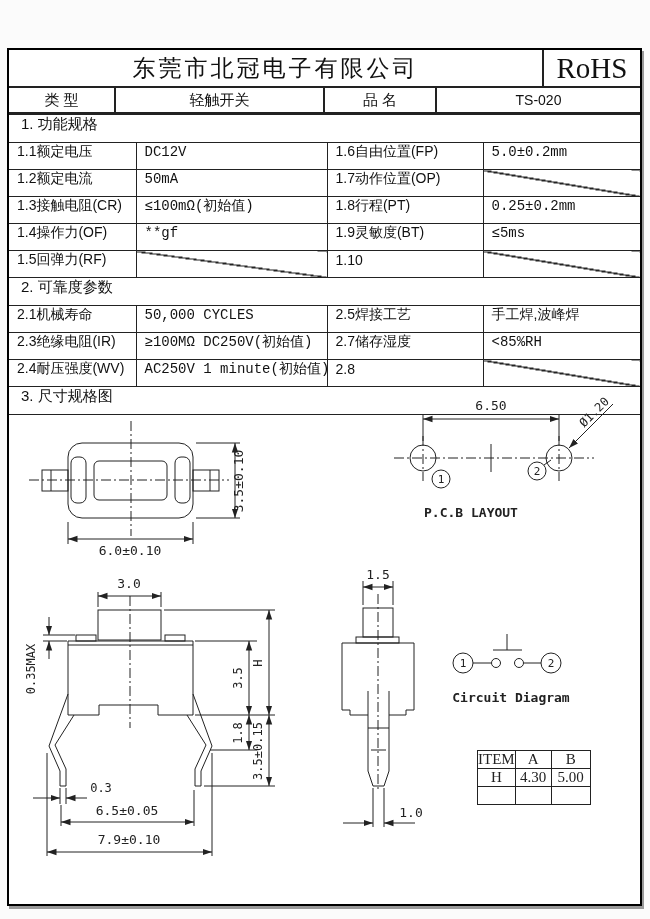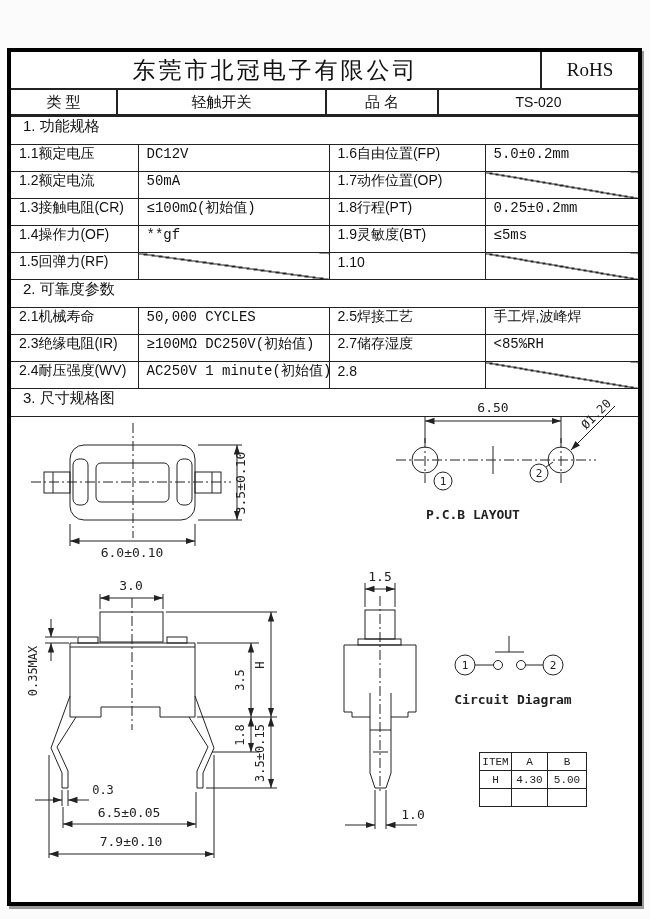--- a/index.html
+++ b/index.html
@@ -1,24 +1,24 @@
 <!DOCTYPE html>
 <html><head>
 <meta charset="utf-8">
 <style>
   html,body{margin:0;padding:0}
   body{width:650px;height:919px;background:#fbfbfb;font-family:"Liberation Sans",sans-serif;color:#111;position:relative}
   .frame{position:absolute;left:7px;top:48px;width:635px;height:858px;box-sizing:border-box;
-         border:4px solid #000000;background:#fff;box-shadow:2px 3px 0 #9a9a9a}
+         border:2px solid #000000;background:#fff;box-shadow:2px 3px 0 #9a9a9a}
   
   .hdr{display:flex;height:36px;border-bottom:2px solid #222}
   .company{flex:1;display:flex;align-items:center;justify-content:center;
            font-family:"Liberation Serif",serif;font-size:23px;letter-spacing:3px;font-weight:500}
   .rohs{width:96px;border-left:2px solid #222;display:flex;align-items:center;justify-content:center;
-        font-family:"Liberation Serif",serif;font-size:19px}
+        font-family:"Liberation Serif",serif;font-size:29px}
   
   .typerow{display:flex;height:24px;border-bottom:2px solid #222;font-size:15px}
   .typerow>div{display:flex;align-items:center;justify-content:center;box-sizing:border-box}
   .tcell-1{width:105px}
   .tcell-2{width:209px;border-left:2px solid #222}
   .tcell-3{width:112px;border-left:2px solid #222}
   .tcell-4{flex:1;border-left:2px solid #222;font-family:Liberation Sans, sans-serif;font-size:14px}
   
   table.spec{width:100%;border-collapse:collapse;table-layout:fixed}
   table.spec td{border:1px solid #222;font-size:14px;padding:0 2px 8px 8px;overflow:hidden;white-space:nowrap}
@@ -33,21 +33,21 @@
   svg.drawing{position:absolute;left:0;top:341px;width:631px;height:513px}
   svg.drawing *{vector-effect:none}
   .ln{stroke:#222;stroke-width:1;fill:none}
   .cl{stroke:#222;stroke-width:1;fill:none;stroke-dasharray:10 3 2 3}
   .dt{font-family:"DejaVu Sans Mono",monospace;font-size:12px;fill:#222;text-anchor:middle}
   .dtb{font-family:"DejaVu Sans Mono",monospace;font-size:13px;fill:#222;text-anchor:middle}
   .cap{font-family:"DejaVu Sans Mono",monospace;font-size:13px;fill:#222;text-anchor:middle;font-weight:bold}
   .pin{font-family:"DejaVu Sans Mono",monospace;font-size:11px;fill:#222;text-anchor:middle}
   
   table.itemtbl{position:absolute;left:468px;top:700px;border-collapse:collapse;
-                font-family:Liberation Mono, monospace;font-size:11px;color:#222}
+                font-family:Liberation Serif, serif;font-size:15px;color:#222}
   table.itemtbl td{border:1px solid #222;text-align:center;height:17px;padding:0}
   table.itemtbl td:nth-child(1){width:31px}
   table.itemtbl td:nth-child(2){width:35px}
   table.itemtbl td:nth-child(3){width:38px}
 </style>
 </head>
 <body>
 
 <div class="frame">
 

